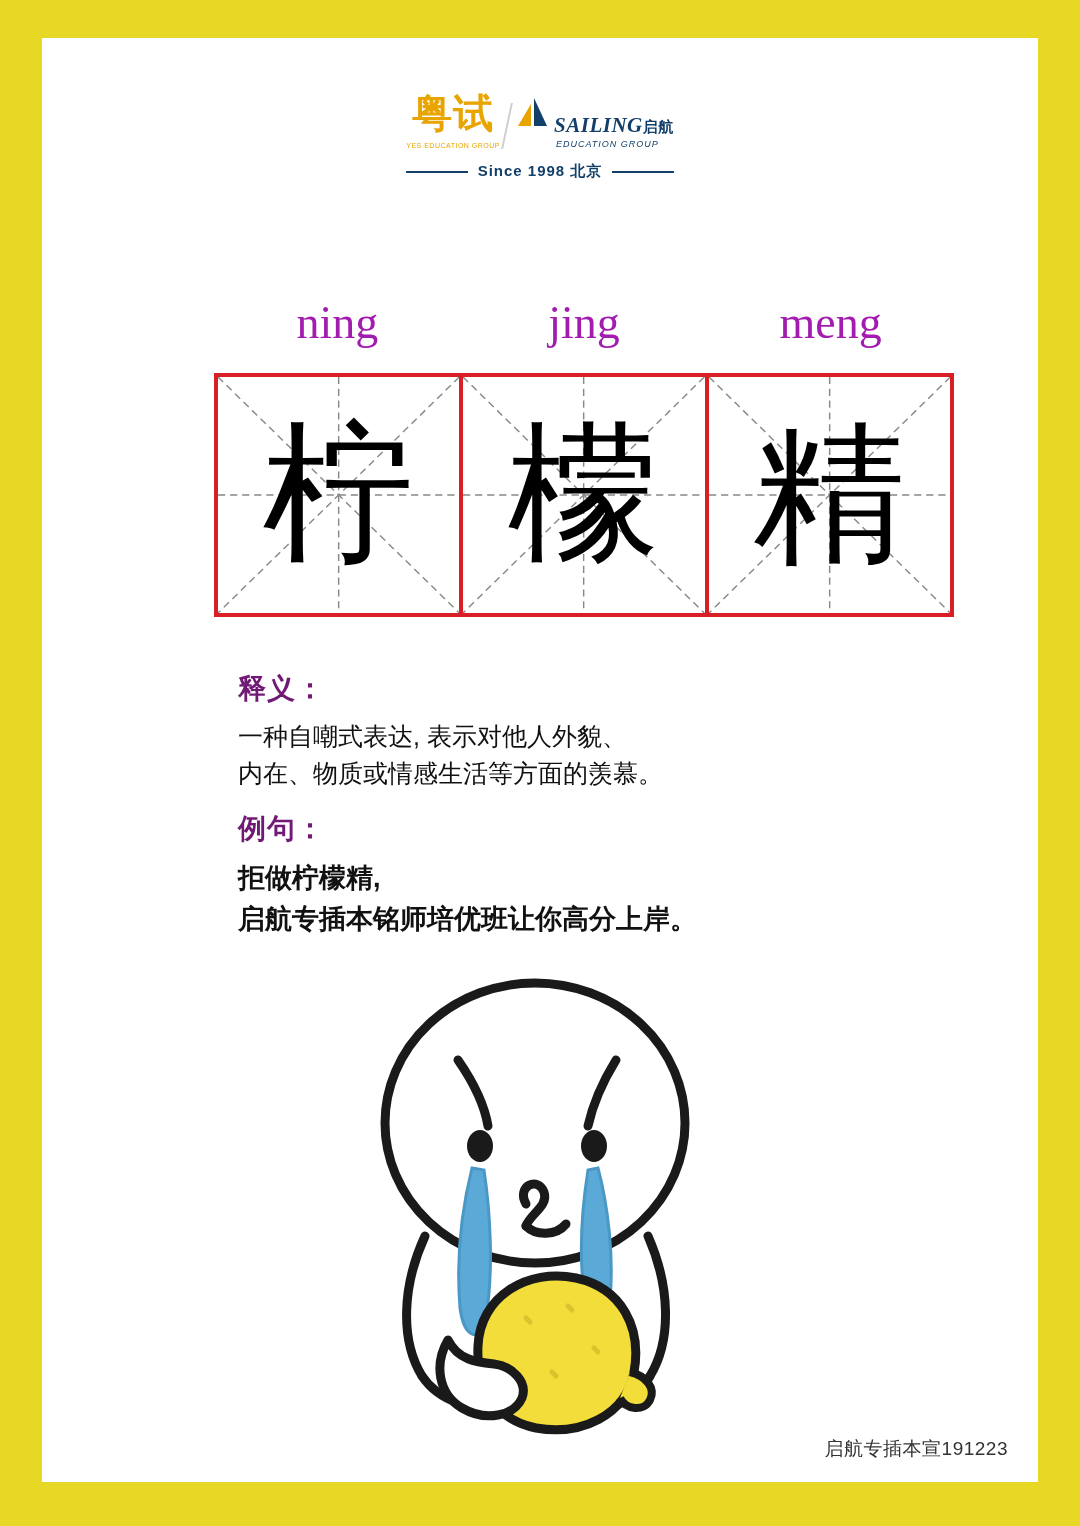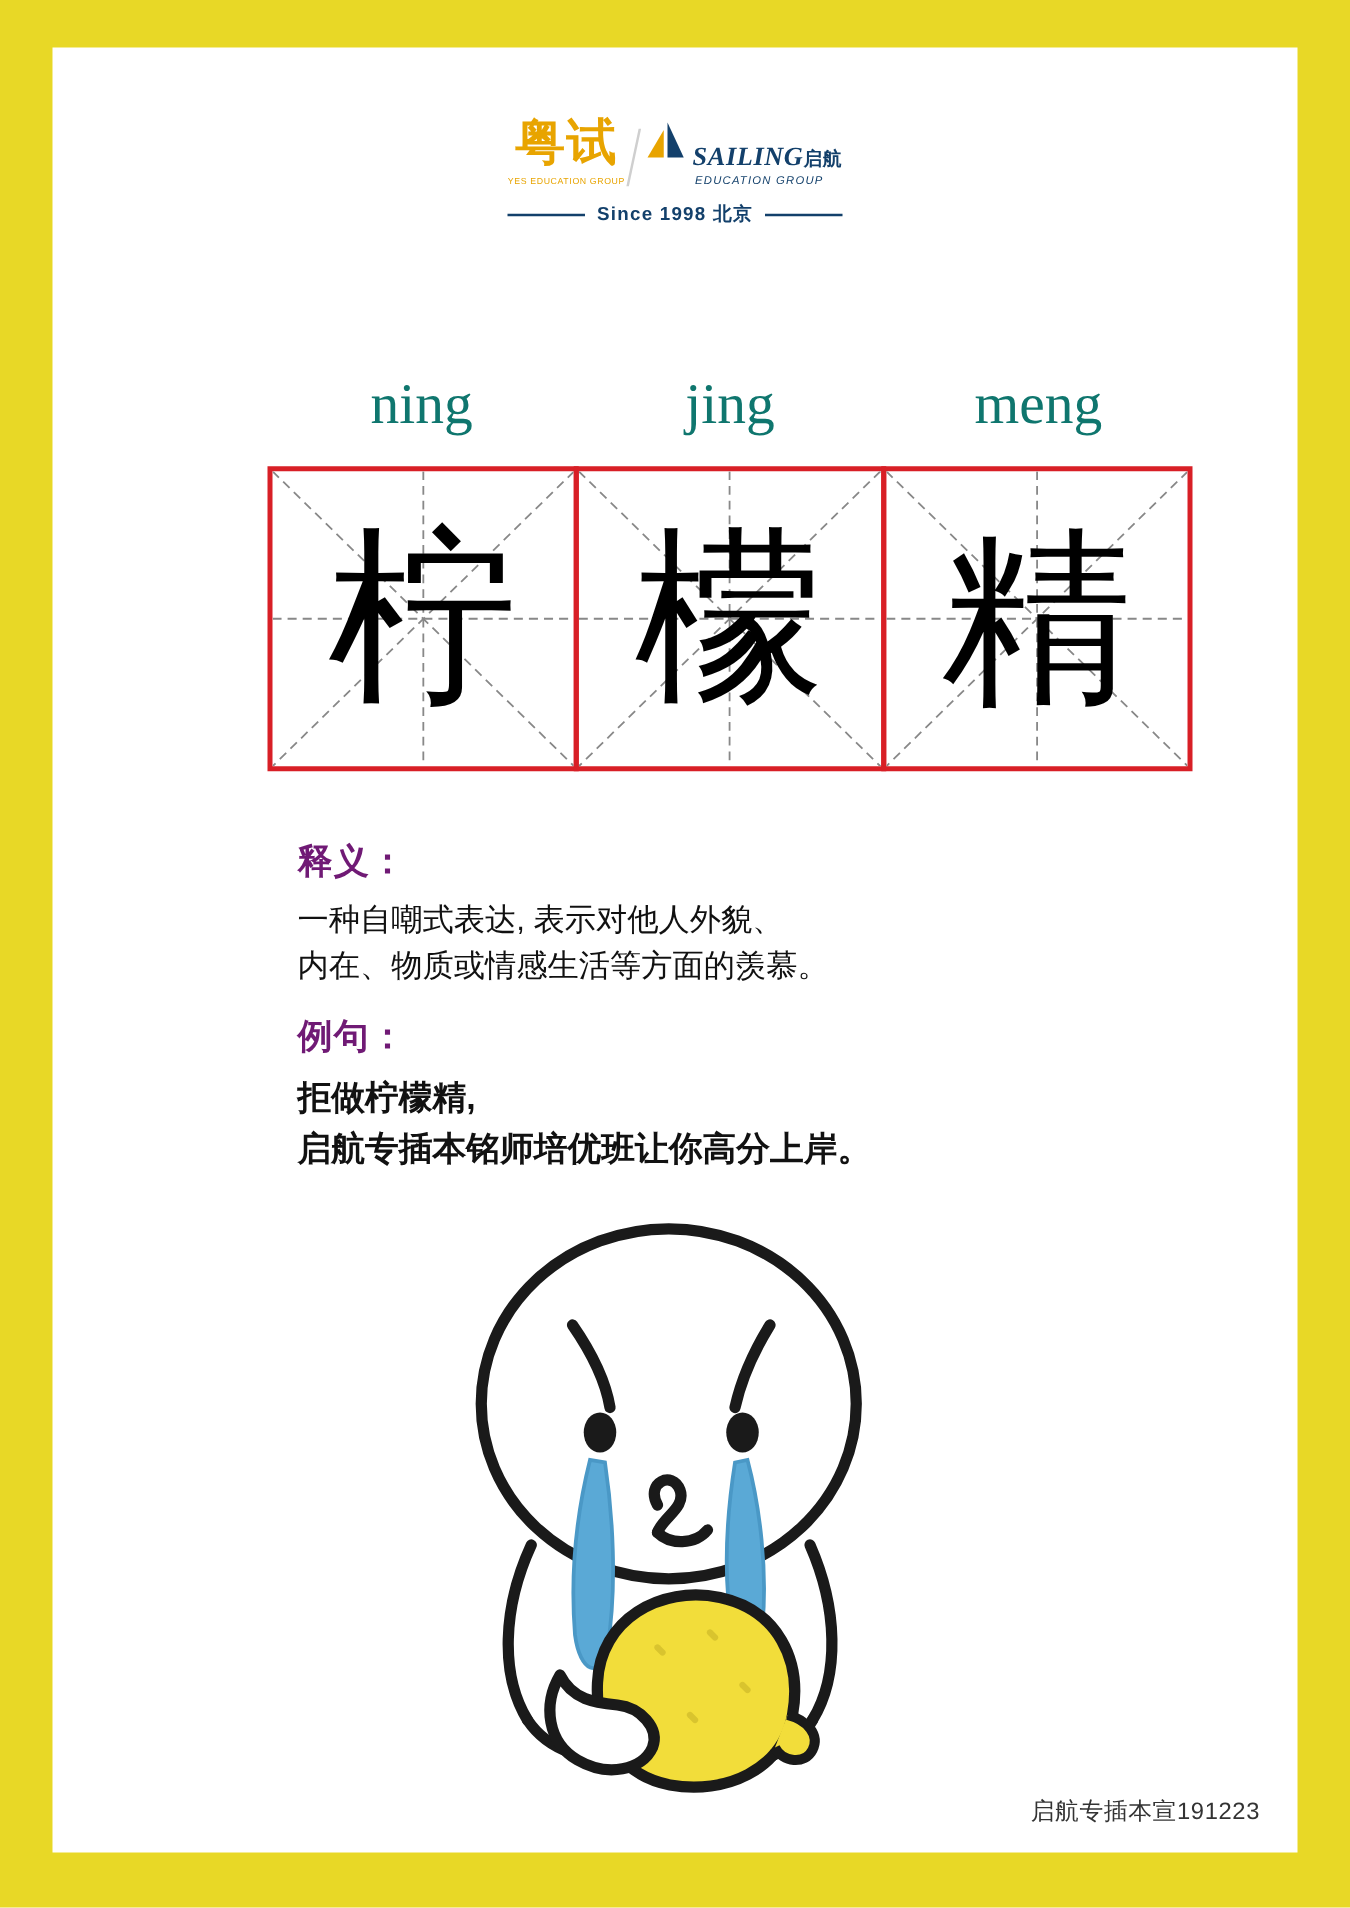--- a/index.html
+++ b/index.html
@@ -137,21 +137,21 @@
     top: 262px;
     left: 172px;
     width: 740px;
     display: flex;
   }
   .pinyin {
     flex: 1;
     text-align: center;
     font-family: "Liberation Serif", serif;
     font-size: 46px;
-    color: #0f766e;
+    color: #a21caf;
     line-height: 1;
   }
   .grid-row {
     position: absolute;
     top: 335px;
     left: 172px;
     width: 740px;
     height: 244px;
     display: flex;
   }

